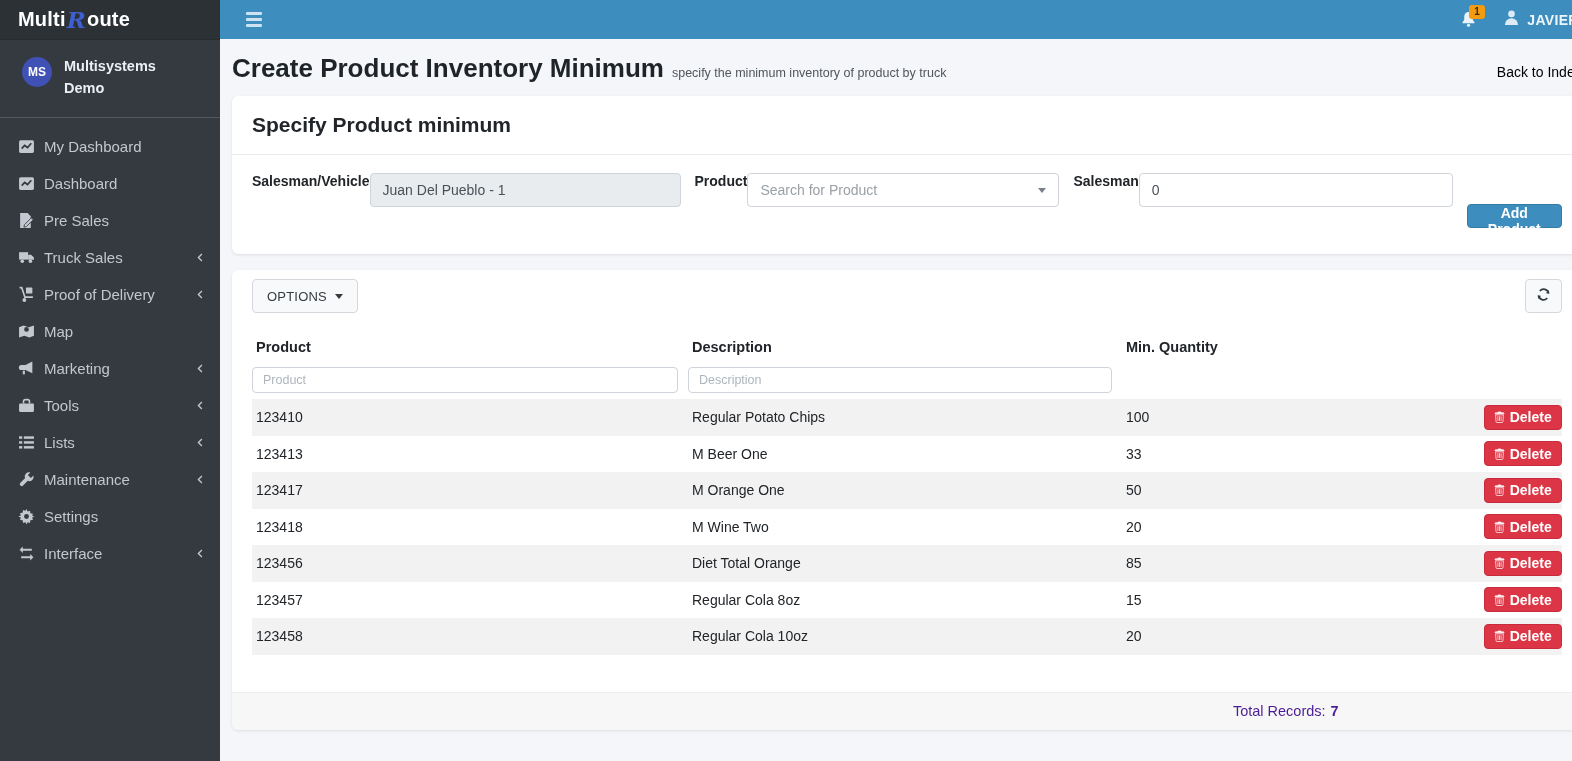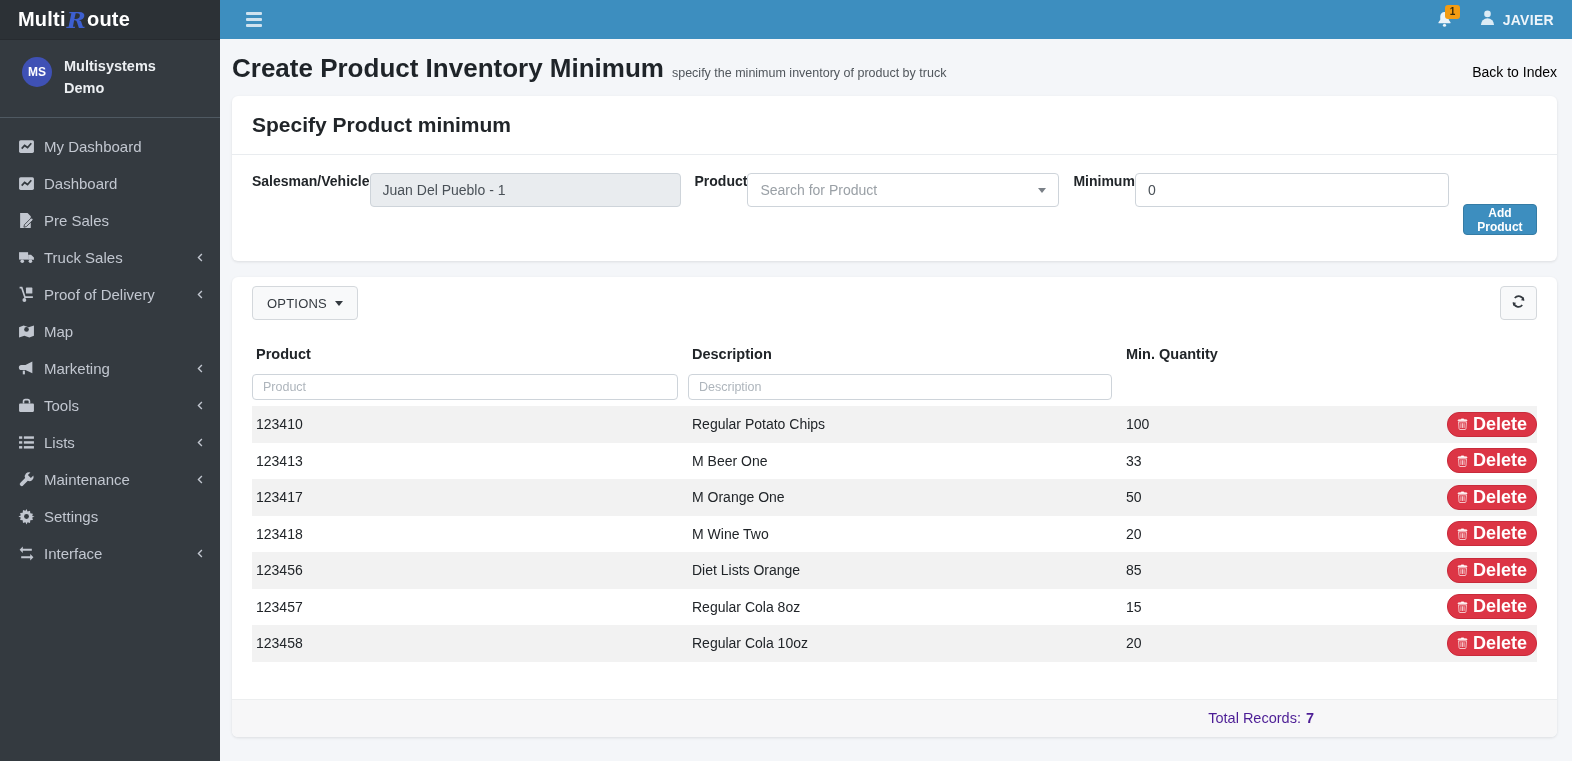--- a/index.html
+++ b/index.html
@@ -55,22 +55,22 @@
   .form-row{display:flex;align-items:flex-start}
   .fg{display:flex;flex-direction:row;margin-right:14px}
   .fg label{font-size:14px;font-weight:bold;margin-bottom:9px;color:#212529}
   .ctl{height:34px;border:1px solid #ced4da;border-radius:4px;font-size:14px;font-family:inherit;
        padding:0 12px;color:#495057;background:#fff;outline:none}
   .fg-salesman .ctl{width:311px;background:#e9ecef}
   .fg-product .sel{width:312px;display:flex;align-items:center;justify-content:space-between;cursor:pointer}
   .sel .ph{color:#9aa0a6}
   .caret{width:0;height:0;border-left:4px solid transparent;border-right:4px solid transparent;border-top:5px solid #7a8087}
   .fg-qty .ctl{width:314px}
-  .btn-add{margin-top:31px;height:31px;padding:0 11px;background:var(--topbar);border:1px solid #357ca5;border-radius:4px;
-           color:#fff;font-size:12px;font-weight:600;font-family:inherit;cursor:pointer}
+  .btn-add{margin-top:31px;height:24px;padding:0 20px;background:var(--topbar);border:1px solid #357ca5;border-radius:4px;
+           color:#fff;font-size:14px;font-weight:600;font-family:inherit;cursor:pointer}
 
   
   .toolbar{display:flex;align-items:flex-start;padding:9px 20px 0 20px}
   .btn-options{display:flex;align-items:center;gap:8px;background:#f8f9fa;border:1px solid #d4d8dc;border-radius:4px;
                height:34px;padding:0 14px;font-size:13px;color:#343a40;font-family:inherit;cursor:pointer;letter-spacing:.2px}
   .btn-refresh{margin-left:auto;background:#f8f9fa;border:1px solid #d4d8dc;border-radius:4px;width:37px;height:34px;
                display:flex;align-items:center;justify-content:center;cursor:pointer}
   .btn-refresh svg{width:15px;height:15px;fill:none;stroke:#343a40;stroke-width:1.8}
 
   .grid{display:grid;grid-template-columns:436px 434px 262px 1fr;align-items:center}
@@ -78,22 +78,22 @@
   .thead{font-size:14.5px;font-weight:bold;color:#212529;padding-bottom:12px}
   .thead>div{padding-left:4px}
   .filters{padding-bottom:6px}
   .filters input{width:calc(100% - 10px);height:26px;border:1px solid #ced4da;border-radius:4px;padding:0 10px;
                  font-size:12.5px;font-family:inherit;color:#495057;outline:none}
   .filters input::placeholder{color:#aeb5bc}
   .trow{height:36.5px;font-size:14px;color:#212529}
   .trow:nth-child(odd){background:#f2f2f2}
   .trow>div{padding-left:4px}
   .cell-actions{display:flex;justify-content:flex-end;padding-right:0}
-  .btn-delete{display:flex;align-items:center;gap:5px;background:var(--danger);border:1px solid #c82b3b;border-radius:12px;
-              color:#fff;height:25px;padding:0 9px;font-size:18px;font-weight:600;font-family:inherit;cursor:pointer}
+  .btn-delete{display:flex;align-items:center;gap:5px;background:var(--danger);border:1px solid #c82b3b;border-radius:4px;
+              color:#fff;height:25px;padding:0 9px;font-size:14px;font-weight:600;font-family:inherit;cursor:pointer}
   .btn-delete svg{width:11px;height:12px;fill:#fff}
   .card-footer{margin-top:37px;border-top:1px solid #eceeef;background:#f7f7f8;border-radius:0 0 6px 6px;
                height:38px;display:flex;align-items:center;justify-content:flex-end;padding-right:243px;font-size:14.5px;color:#4c1d95}
   .card-footer b{margin-left:5px}
 </style>
 </head>
 <body>
 
 <aside class="sidebar">
   <div class="brand">
@@ -289,21 +289,21 @@
           <input class="ctl" readonly="" value="Juan Del Pueblo - 1" style="">
         </div>
         <div class="fg fg-product">
           <label>Product</label>
           <div class="ctl sel">
             <span class="ph">Search for Product</span>
             <span class="caret"></span>
           </div>
         </div>
         <div class="fg fg-qty">
-          <label>Minimum</label>
+          <label>Salesman</label>
           <input class="ctl" value="0" style="">
         </div>
         <button class="btn-add">Add Product</button>
       </div>
     </div>
   </div>
 
   <div class="card" style="margin-bottom:6px">
     <div class="toolbar">
       <button class="btn-options">
@@ -390,21 +390,21 @@
                   <path d="M5.5 1h3l.6 1.2H12c.4 0 .7.3.7.7v.6H1.3v-.6c0-.4.3-.7.7-.7h2.9zM2 4.8h10l-.6 8.6c0 .6-.5 1.1-1.1 1.1H3.7c-.6 0-1.1-.5-1.1-1.1zm3 1.7v6m2-6v6m2-6v6" stroke="#fff" stroke-width=".9" fill="none"></path>
                   <path d="M5.5 1h3l.6 1.2H12c.4 0 .7.3.7.7v.6H1.3v-.6c0-.4.3-.7.7-.7h2.9z"></path>
                 </svg>
         <span class="del-lbl">Delete</span>
       </button>
     </div>
   </div>
 
   <div class="grid trow">
     <div class="c-prod">123456</div>
-    <div class="c-desc">Diet Lists Orange</div>
+    <div class="c-desc">Diet Total Orange</div>
     <div class="c-qty">85</div>
     <div class="cell-actions">
       <button class="btn-delete">
         <svg viewBox="0 0 14 15">
                   <path d="M5.5 1h3l.6 1.2H12c.4 0 .7.3.7.7v.6H1.3v-.6c0-.4.3-.7.7-.7h2.9zM2 4.8h10l-.6 8.6c0 .6-.5 1.1-1.1 1.1H3.7c-.6 0-1.1-.5-1.1-1.1zm3 1.7v6m2-6v6m2-6v6" stroke="#fff" stroke-width=".9" fill="none"></path>
                   <path d="M5.5 1h3l.6 1.2H12c.4 0 .7.3.7.7v.6H1.3v-.6c0-.4.3-.7.7-.7h2.9z"></path>
                 </svg>
         <span class="del-lbl">Delete</span>
       </button>
     </div>

